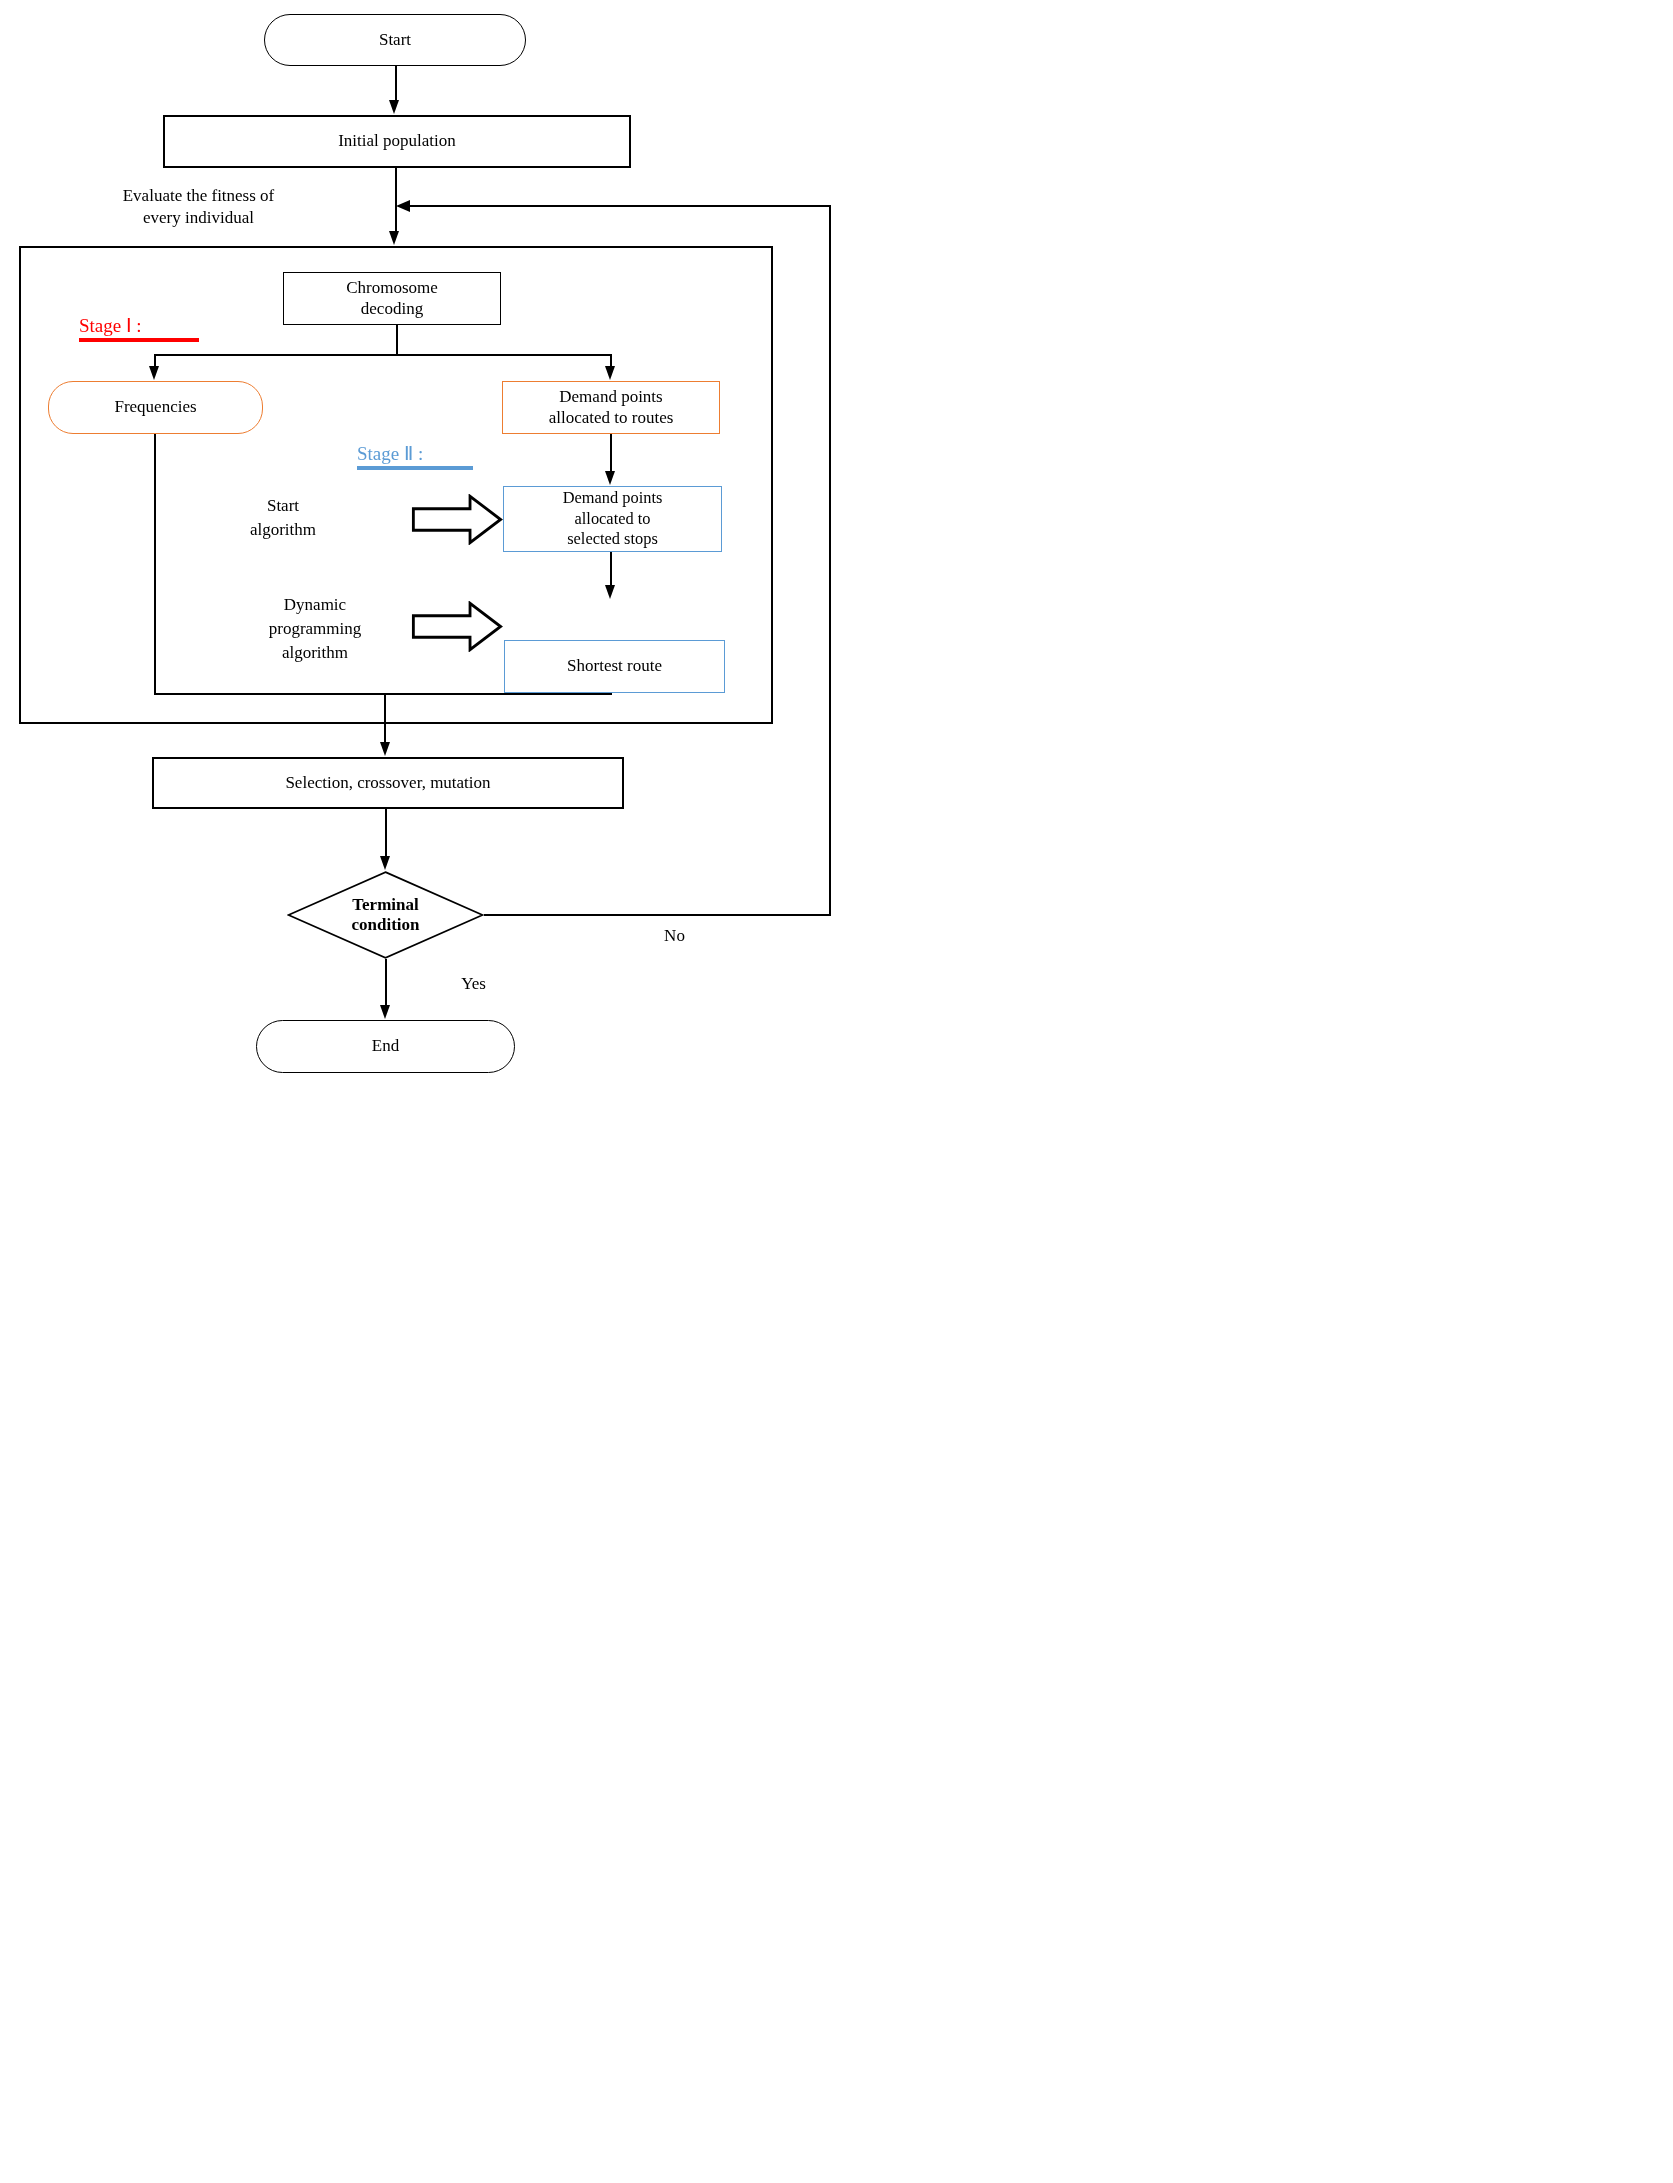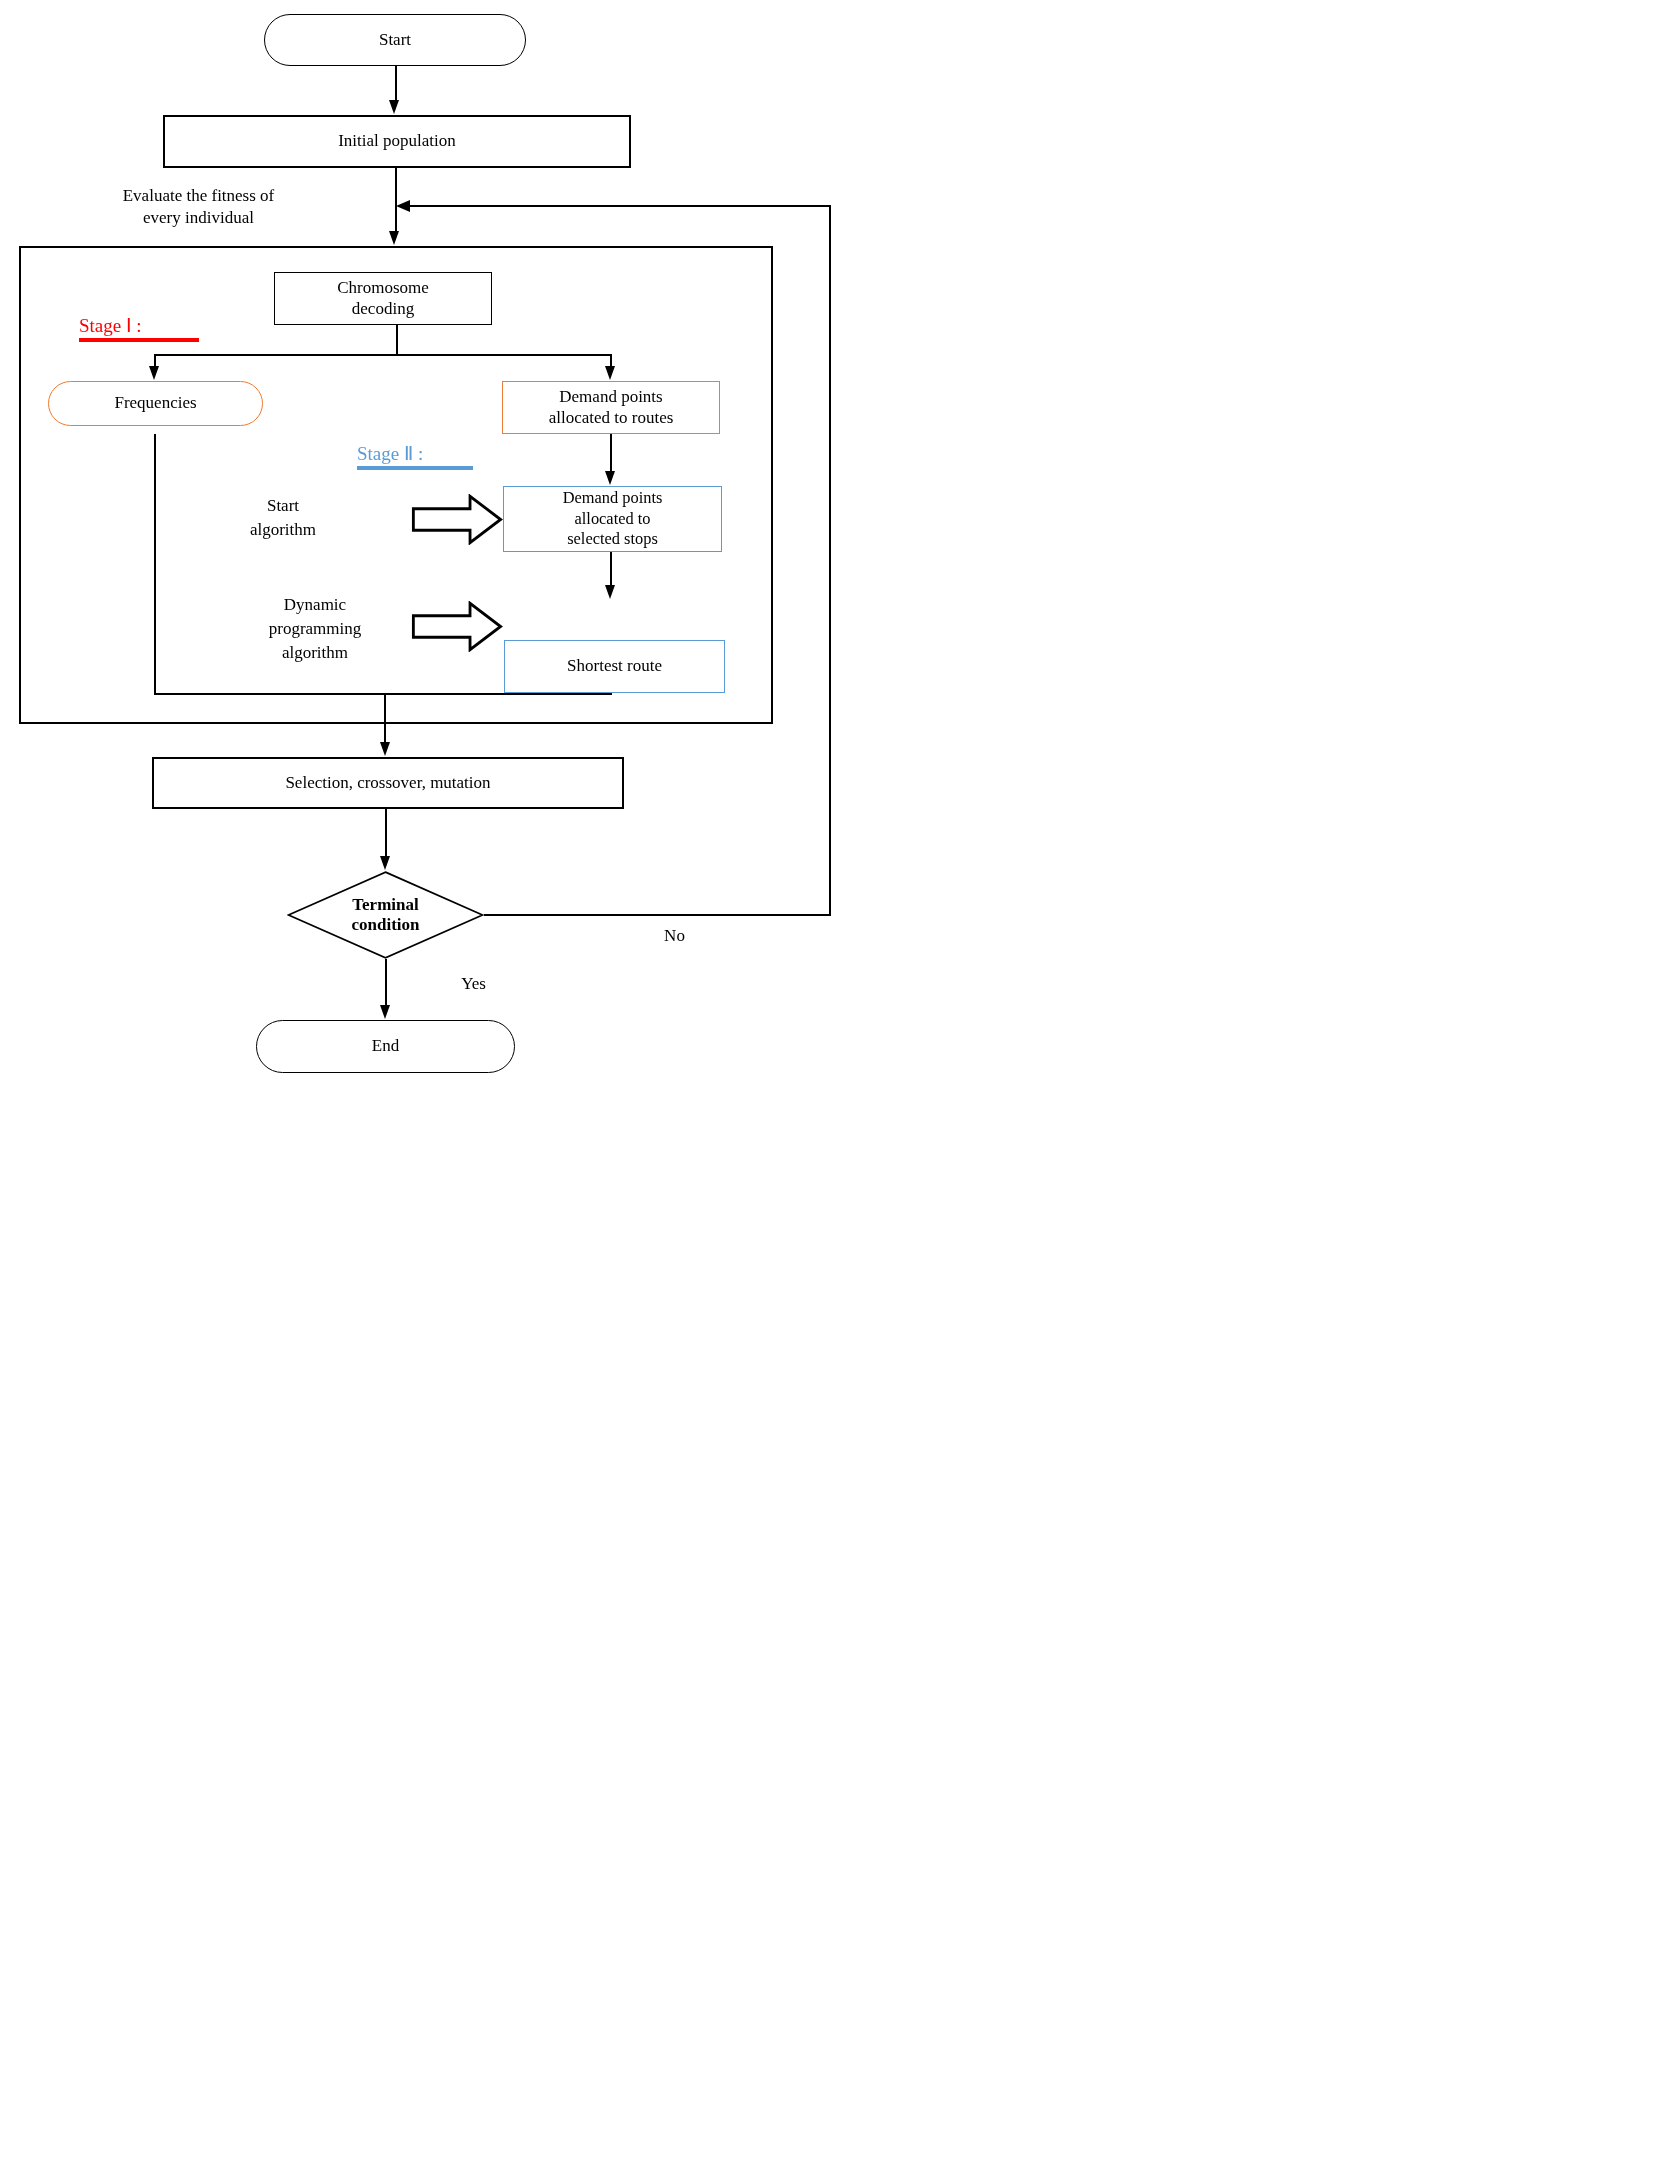--- a/index.html
+++ b/index.html
@@ -93,30 +93,30 @@
 
   <div class="node rect-thick" style="left:163px;top:115px;width:468px;height:53px;">
     <span>Initial population</span>
   </div>
 
   <div class="annot" style="left:85px;top:185px;width:227px;">
     <div>Evaluate the fitness of</div>
     <div>every individual</div>
   </div>
 
-  <div class="node rect-thin" style="left:274px;top:272px;width:218px;height:53px;">
+  <div class="node rect-thin" style="left:283px;top:272px;width:218px;height:53px;">
     <span>Chromosome</span>
     <span>decoding</span>
   </div>
 
   <div class="stage-label stage1" style="left:79px;top:313px;width:120px;">
     <span>Stage Ⅰ :</span>
   </div>
 
-  <div class="node rect-orange" style="left:48px;top:381px;width:215px;height:45px;border-radius:25px;">
+  <div class="node rect-orange" style="left:48px;top:381px;width:215px;height:53px;border-radius:25px;">
     <span>Frequencies</span>
   </div>
 
   <div class="node rect-orange" style="left:502px;top:381px;width:218px;height:53px;">
     <span>Demand points</span>
     <span>allocated to routes</span>
   </div>
 
   <div class="stage-label stage2" style="left:357px;top:441px;width:116px;">
     <span>Stage Ⅱ :</span>

